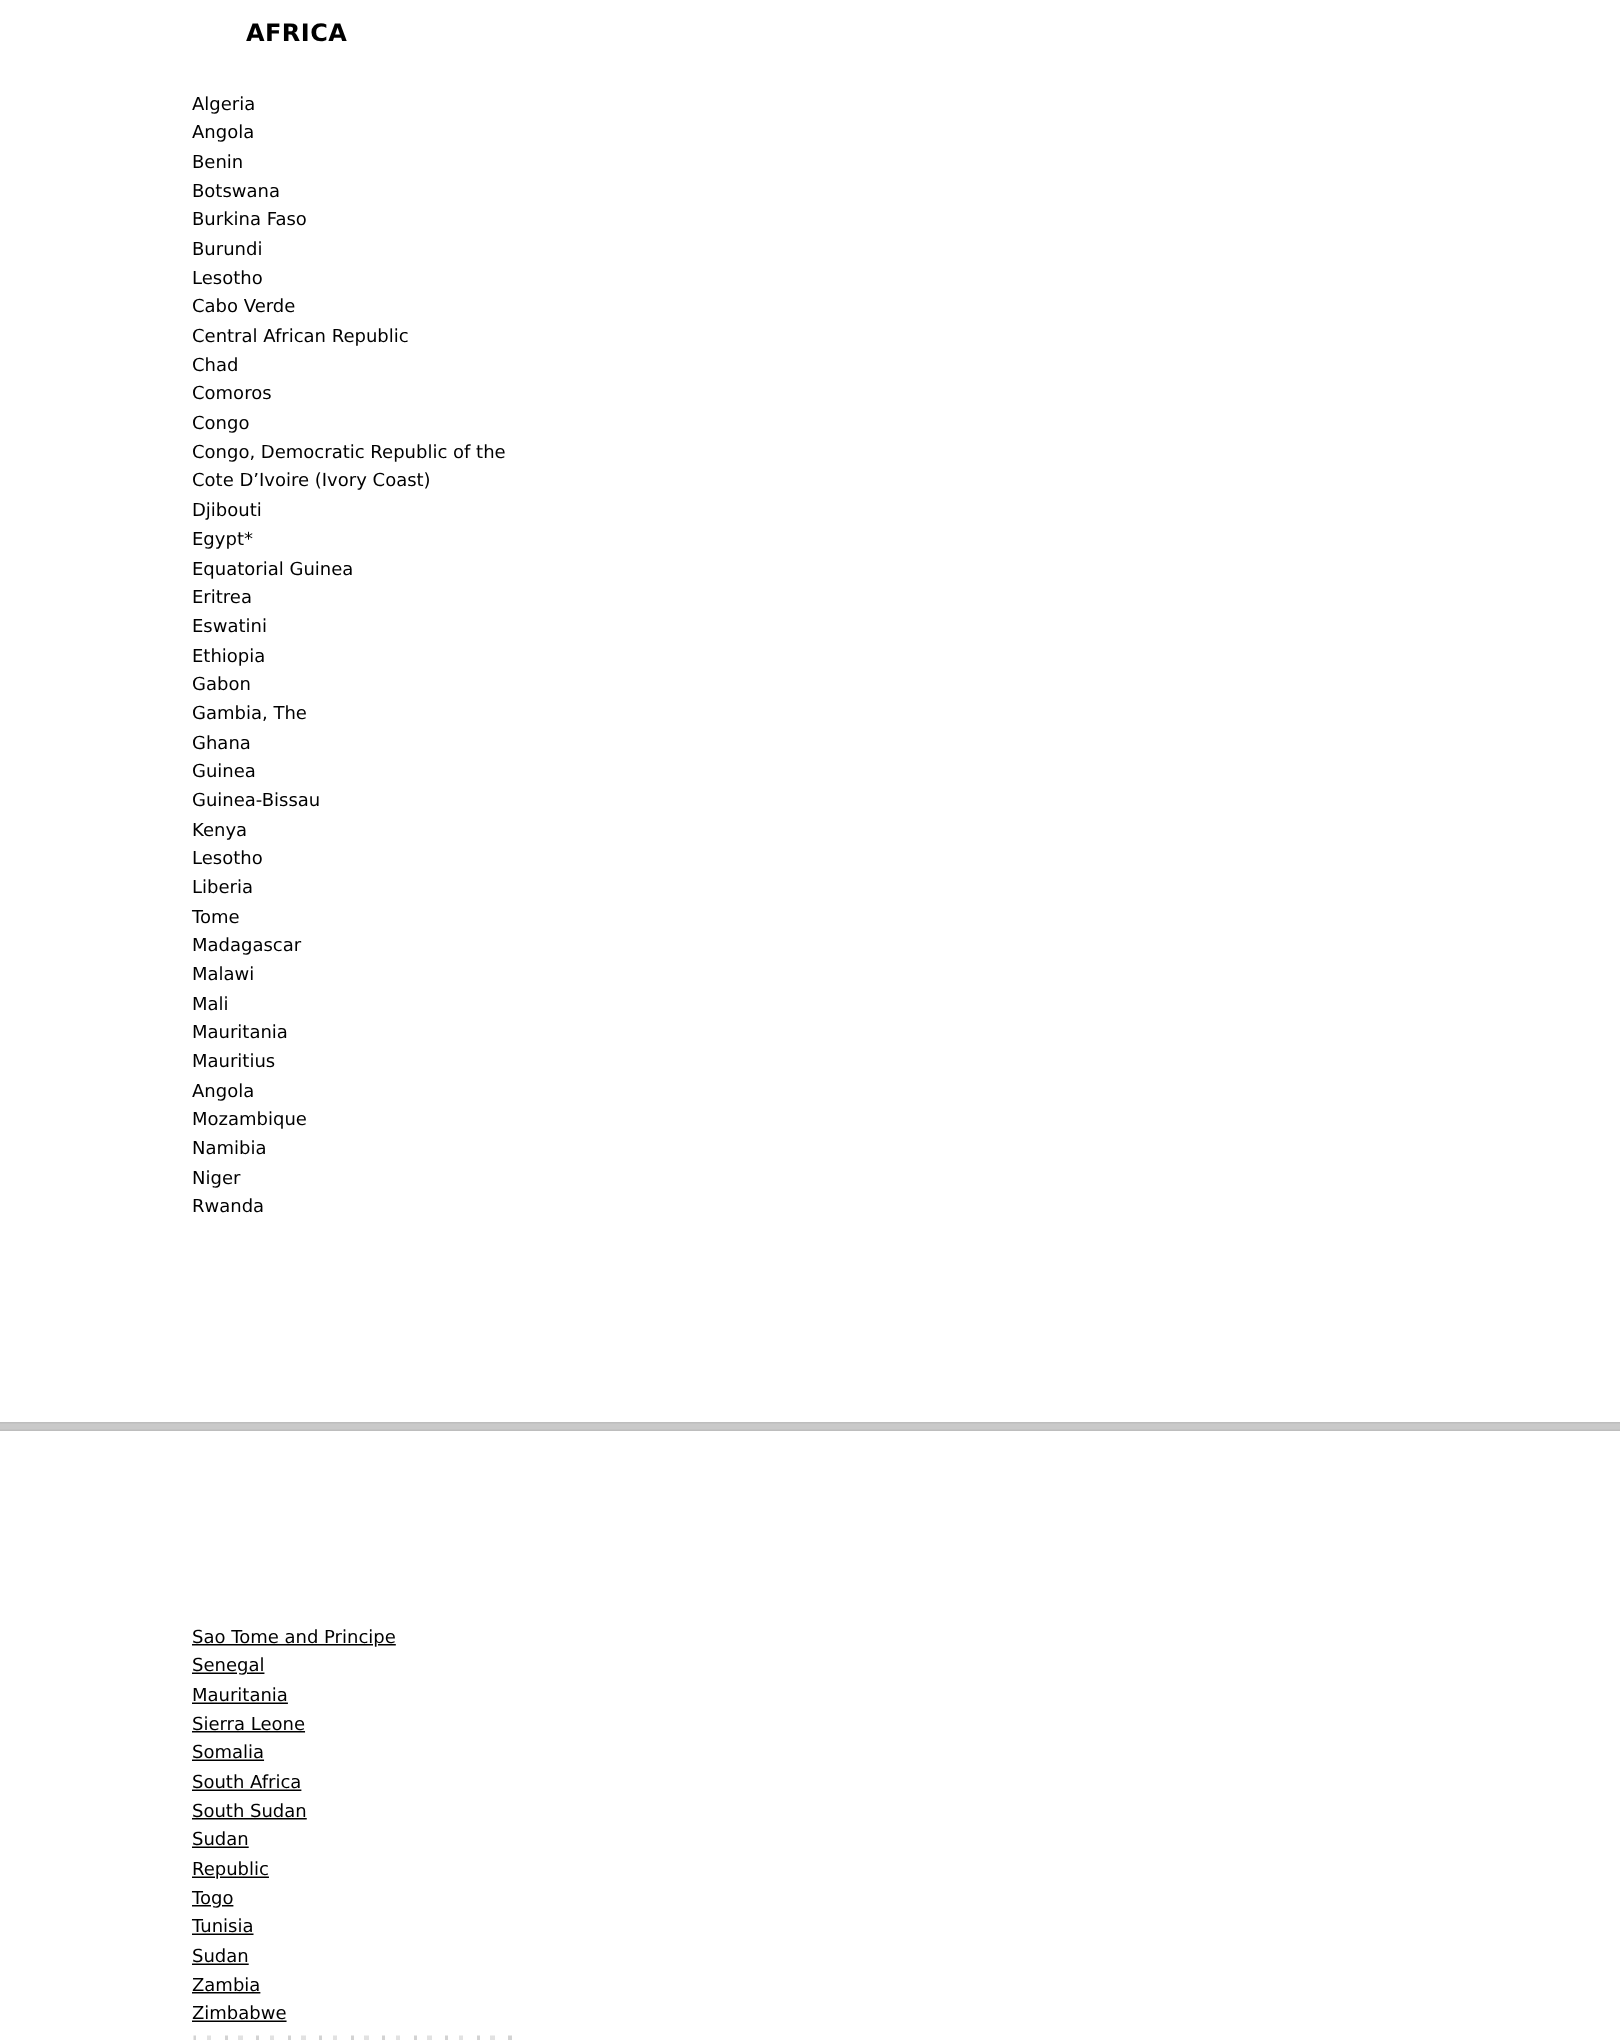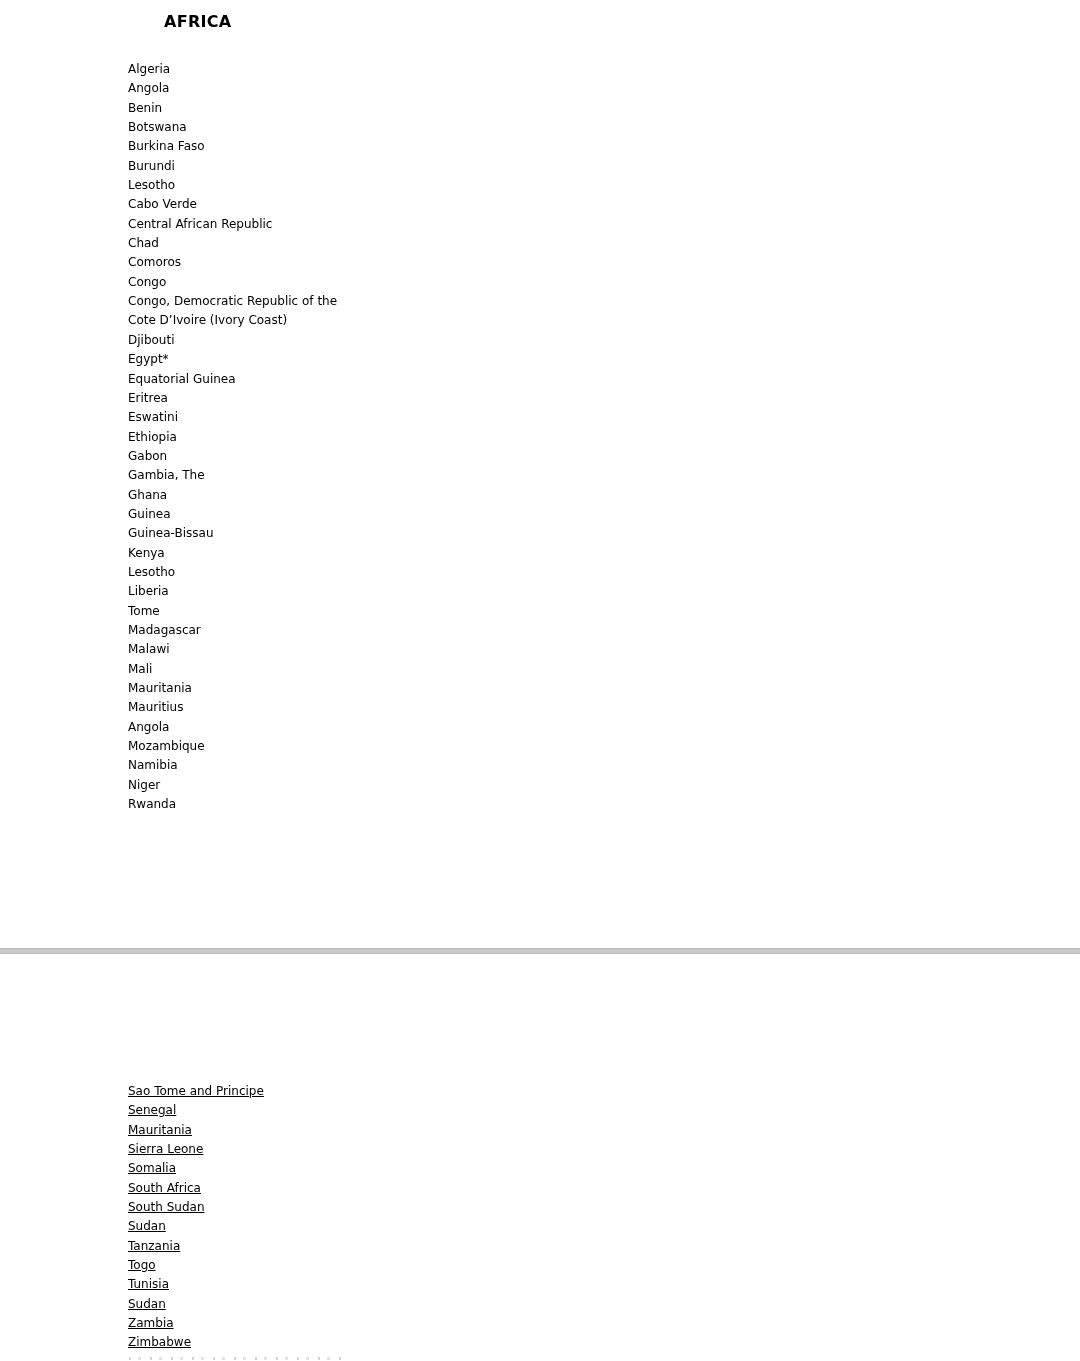--- a/index.html
+++ b/index.html
@@ -121,21 +121,21 @@
 
   <div class="country-list country-list-page2">
       <div class="country-line">Sao Tome and Principe</div>
       <div class="country-line">Senegal</div>
       <div class="country-line">Mauritania</div>
       <div class="country-line">Sierra Leone</div>
       <div class="country-line">Somalia</div>
       <div class="country-line">South Africa</div>
       <div class="country-line">South Sudan</div>
       <div class="country-line">Sudan</div>
-      <div class="country-line">Tanzania</div>
+      <div class="country-line">Republic</div>
       <div class="country-line">Togo</div>
       <div class="country-line">Tunisia</div>
       <div class="country-line">Sudan</div>
       <div class="country-line">Zambia</div>
       <div class="country-line">Zimbabwe</div>
     </div>
 
   <div class="clipped-next-line"></div>
 
 </div>

